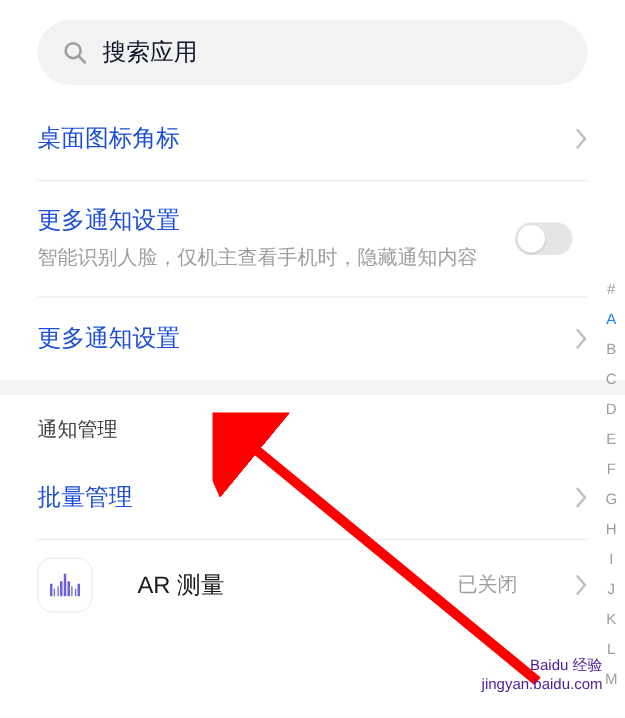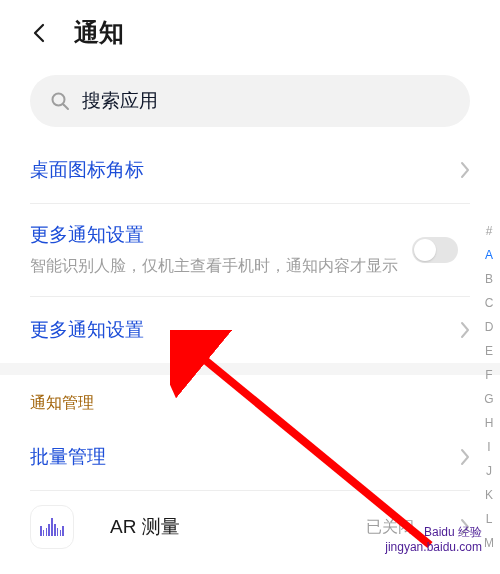--- a/index.html
+++ b/index.html
@@ -99,21 +99,21 @@
       background: #fff;
       border-radius: 50%;
       box-shadow: 0 1px 2px rgba(0,0,0,0.15);
     }
     .section-gap {
       height: 12px;
       background: #f5f5f5;
     }
     .section-title {
       font-size: 16px;
-      color: #a16207;
+      color: #404040;
       padding: 18px 30px 10px 30px;
       font-family: Liberation Serif, serif;
     }
     .app-row {
       display: flex;
       align-items: center;
       padding: 14px 30px;
       gap: 36px;
     }
     .app-icon {
@@ -177,28 +177,20 @@
       width: 1.5px;
       background: #6a5fdc;
       display: block;
     }
   </style>
 </head>
 <body>
 
 <div class="screen">
 
-  <div class="header">
-    <div class="back-icon">
-      <svg width="24" height="24" viewBox="0 0 24 24" fill="none">
-        <path d="M15 4 L7 12 L15 20" stroke="#1a1a1a" stroke-width="2.2" stroke-linecap="round" stroke-linejoin="round"></path>
-      </svg>
-    </div>
-    <div class="title">通知</div>
-  </div>
 
   <div class="search-wrap">
     <div class="search">
       <span class="search-icon">
         <svg width="20" height="20" viewBox="0 0 20 20" fill="none">
           <circle cx="8.5" cy="8.5" r="6" stroke="#9e9e9e" stroke-width="2"></circle>
           <path d="M13.5 13.5 L18 18" stroke="#9e9e9e" stroke-width="2" stroke-linecap="round"></path>
         </svg>
       </span>
       <span class="search-placeholder">搜索应用</span>
@@ -210,21 +202,21 @@
     <span class="chevron">
       <svg width="10" height="18" viewBox="0 0 10 18" fill="none">
         <path d="M2 2 L8 9 L2 16" stroke="#bfbfbf" stroke-width="2" stroke-linecap="round" stroke-linejoin="round"></path>
       </svg>
     </span>
   </div>
   <div class="divider"></div>
 
   <div class="row-multi">
     <div class="row-label">更多通知设置</div>
-    <div class="row-sub">智能识别人脸，仅机主查看手机时，通知内容才显示</div>
+    <div class="row-sub">智能识别人脸，仅机主查看手机时，隐藏通知内容</div>
     <div class="toggle"></div>
   </div>
   <div class="divider"></div>
 
   <div class="row">
     <div class="row-label">更多通知设置</div>
     <span class="chevron">
       <svg width="10" height="18" viewBox="0 0 10 18" fill="none">
         <path d="M2 2 L8 9 L2 16" stroke="#bfbfbf" stroke-width="2" stroke-linecap="round" stroke-linejoin="round"></path>
       </svg>

